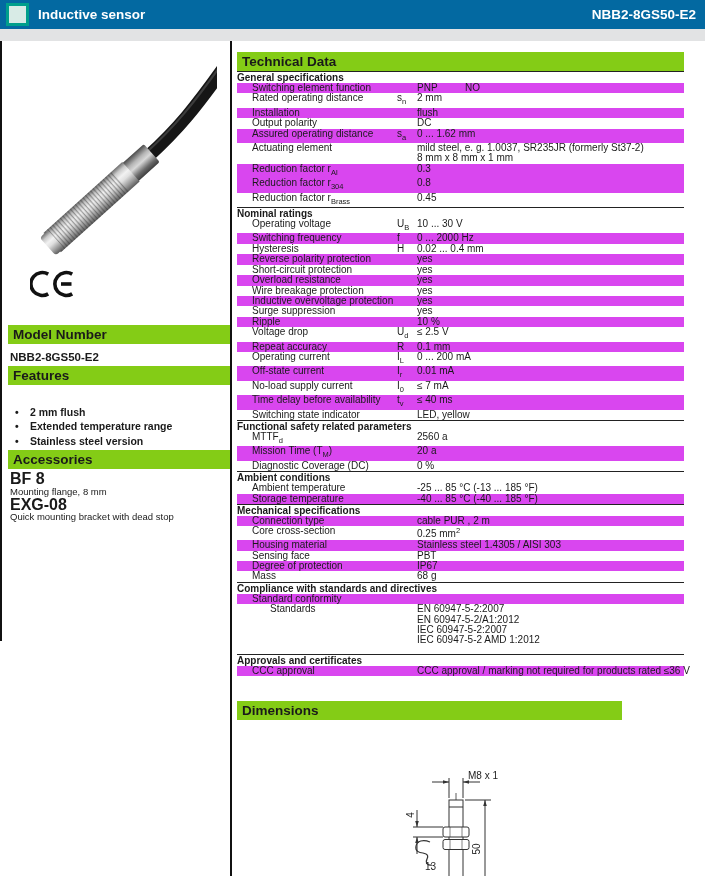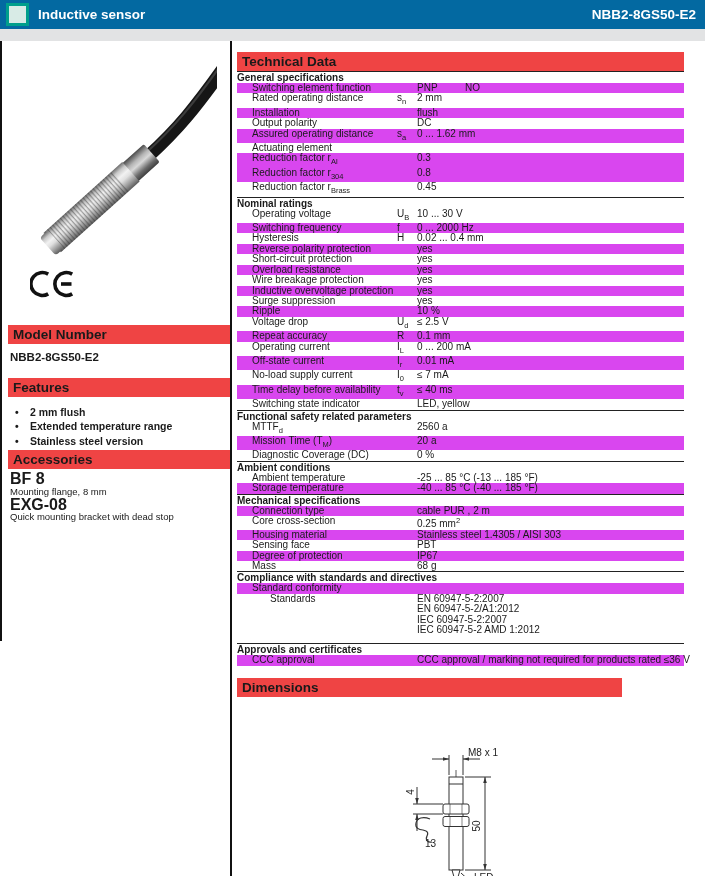--- a/index.html
+++ b/index.html
@@ -15,25 +15,25 @@
   .topbar-model{position:absolute;right:9px;top:7px;font-size:13.5px;font-weight:bold;color:#fff;}
   .substrip{position:absolute;left:0;top:29px;width:705px;height:12px;background:#e2e3e4;}
   
   .divider-line{position:absolute;left:230px;top:41px;width:2px;height:835px;background:#111;}
   .left-edge-line{position:absolute;left:0;top:41px;width:2px;height:600px;background:#111;}
 
   
   .left-col{position:absolute;left:8px;top:41px;width:222px;height:620px;}
   .photo{position:absolute;left:7px;top:4px;}
   .ce{position:absolute;left:22px;top:228px;}
-  .sec-bar{background:#ef4444;font-weight:bold;font-size:13.5px;height:19px;line-height:19px;
+  .sec-bar{background:#84cc16;font-weight:bold;font-size:13.5px;height:19px;line-height:19px;
     padding-left:5px;box-sizing:border-box;}
   .mn-bar{position:absolute;left:0;top:284px;width:222px;}
   .mn-value{position:absolute;left:2px;top:310px;font-weight:bold;font-size:11.5px;}
-  .ft-bar{position:absolute;left:0;top:337px;width:222px;}
+  .ft-bar{position:absolute;left:0;top:325px;width:222px;}
   .ft-list{position:absolute;left:2px;top:364px;width:218px;}
   .ft-item{font-weight:bold;font-size:10.5px;line-height:14.3px;padding-left:20px;position:relative;}
   .ft-item::before{content:"•";position:absolute;left:5px;}
   .ac-bar{position:absolute;left:0;top:409px;width:222px;}
   .ac-list{position:absolute;left:2px;top:432px;width:218px;}
   .ac-name{font-weight:bold;font-size:16px;line-height:12.5px;}
   .ac-desc{font-size:9.5px;line-height:12px;margin-bottom:1px;}
 
   
   .right-col{position:absolute;left:237px;top:41px;width:447px;}
@@ -42,21 +42,21 @@
   .t-sec.gap{margin-top:8px;}
   .t-row{display:flex;font-size:10px;line-height:10.4px;}
   .t-row.shade{background:#d946ef;}
   .t-label{flex:none;width:160px;padding-left:15px;box-sizing:border-box;white-space:nowrap;}
   .t-label.ind2{padding-left:33px;}
   .t-sym{flex:none;width:20px;}
   .t-val{flex:1;white-space:nowrap;}
   .t-val .v1{display:inline-block;width:48px;}
   sub{font-size:7.5px;}
   sup{font-size:7.5px;}
-  .dim-bar{margin-top:12px;width:385px;}
+  .dim-bar{margin-top:25px;width:385px;}
   .dim-drawing{margin-top:30px;margin-left:140px;}
   svg text{font-family:"Liberation Sans", sans-serif;}
 </style>
 </head>
 <body>
 
 <div class="topbar">
   <div class="topbar-icon"></div>
   <div class="topbar-title">Inductive sensor</div>
   <div class="topbar-model">NBB2-8GS50-E2</div>
@@ -152,20 +152,24 @@
         <div class="t-val">DC</div>
       </div>
       <div class="t-row shade">
         <div class="t-label">Assured operating distance</div>
         <div class="t-sym">s<sub>a</sub></div>
         <div class="t-val">0 ... 1.62 mm</div>
       </div>
       <div class="t-row">
         <div class="t-label">Actuating element</div>
         <div class="t-sym"></div>
+        <div class="t-val">
+          <div>mild steel, e. g. 1.0037, SR235JR (formerly St37-2)</div>
+          <div>8 mm x 8 mm x 1 mm</div>
+        </div>
       </div>
       <div class="t-row shade">
         <div class="t-label">Reduction factor r<sub>Al</sub></div>
         <div class="t-sym"></div>
         <div class="t-val">0.3</div>
       </div>
       <div class="t-row shade">
         <div class="t-label">Reduction factor r<sub>304</sub></div>
         <div class="t-sym"></div>
         <div class="t-val">0.8</div>

